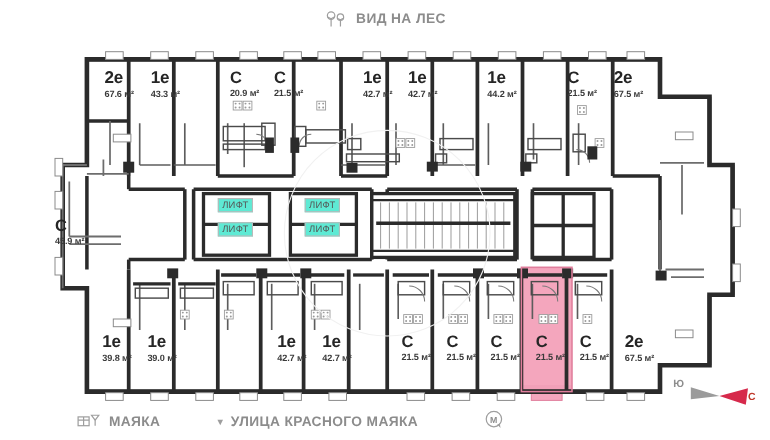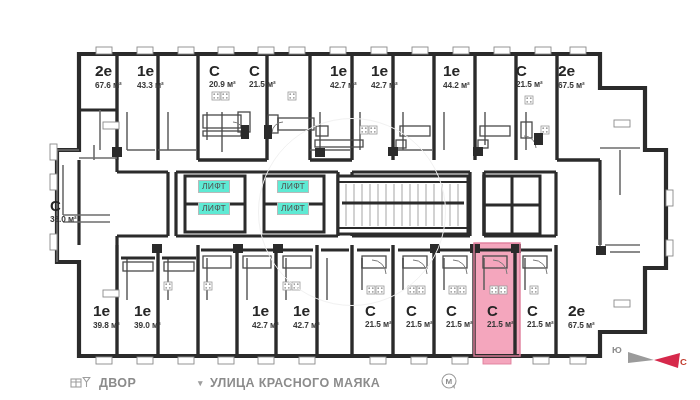--- a/index.html
+++ b/index.html
@@ -124,20 +124,35 @@
     border-radius: 50%;
     border: 1px solid #f1f1f1;
     pointer-events: none;
   }
 </style>
 </head>
 <body>
 
 <div id="plan-root">
 
+  <div class="caption top">
+    <span>
+      <svg class="icon-svg" width="22" height="16" viewBox="0 0 22 16">
+        <g stroke="#9e9e9e" stroke-width="1.1" fill="none">
+          <path d="M6 15 V8"></path>
+          <circle cx="6" cy="5.2" r="3.4"></circle>
+          <path d="M2.8 6.6 L6 8 L9.3 6.2"></path>
+          <path d="M14.5 15 V9"></path>
+          <circle cx="14.5" cy="6.6" r="2.9"></circle>
+          <path d="M11.9 7.8 L14.5 9 L17.2 7.6"></path>
+        </g>
+      </svg>
+    </span>
+    <span class="cap-text">ВИД НА ЛЕС</span>
+  </div>
 
   <svg id="floorplan" width="700" height="400" viewBox="0 0 700 400">
 
     <defs>
       <g id="win">
         <rect x="0" y="0" width="16" height="7" fill="#ffffff" stroke="#8a8a8a" stroke-width="0.9"></rect>
       </g>
       <g id="kitchenette">
         <rect x="0" y="0" width="8" height="8" fill="#fff" stroke="#9a9a9a" stroke-width="0.8"></rect>
         <circle cx="2.2" cy="2.2" r="0.9" fill="#9a9a9a"></circle>
@@ -479,21 +494,21 @@
       <div class="unit" style="left: 516px; top: 63px; width: 44px;">
         <div class="t">С</div>
         <div class="a">21.5 м²</div>
       </div>
       <div class="unit big" style="left: 558px; top: 63px; width: 44px;">
         <div class="t">2e</div>
         <div class="a">67.5 м²</div>
       </div>
       <div class="unit" style="left: 50px; top: 198px; width: 44px;">
         <div class="t">С</div>
-        <div class="a">33.0 м²</div>
+        <div class="a">45.9 м²</div>
       </div>
       <div class="unit big" style="left: 93px; top: 303px; width: 44px;">
         <div class="t">1e</div>
         <div class="a">39.8 м²</div>
       </div>
       <div class="unit big" style="left: 134px; top: 303px; width: 44px;">
         <div class="t">1e</div>
         <div class="a">39.0 м²</div>
       </div>
       <div class="unit big" style="left: 252px; top: 303px; width: 44px;">
@@ -541,21 +556,21 @@
     <span>
       <svg class="icon-svg" width="22" height="15" viewBox="0 0 22 15">
         <g stroke="#9e9e9e" stroke-width="1.1" fill="none">
           <rect x="1" y="4" width="10" height="8"></rect>
           <path d="M1 7 H11 M6 4 V12"></path>
           <path d="M16.5 12 V7"></path>
           <path d="M13.2 2.5 h6.6 l-3.3 4.5 z"></path>
         </g>
       </svg>
     </span>
-    <span class="cap-text">ДВОР</span>
+    <span class="cap-text">МАЯКА</span>
   </div>
 
   <div class="caption bm">
     <span style="color:#9e9e9e;font-size:9px;line-height:1;">▾</span>
     <span class="cap-text">УЛИЦА КРАСНОГО МАЯКА</span>
   </div>
 
   <div class="caption br">
     <span style="position:relative;display:inline-block;width:17px;height:17px;">
       <svg class="icon-svg" width="17" height="17" viewBox="0 0 17 17">

